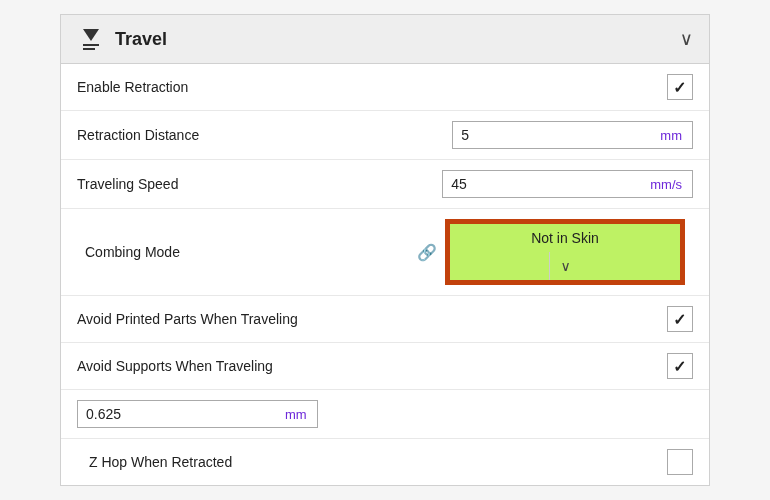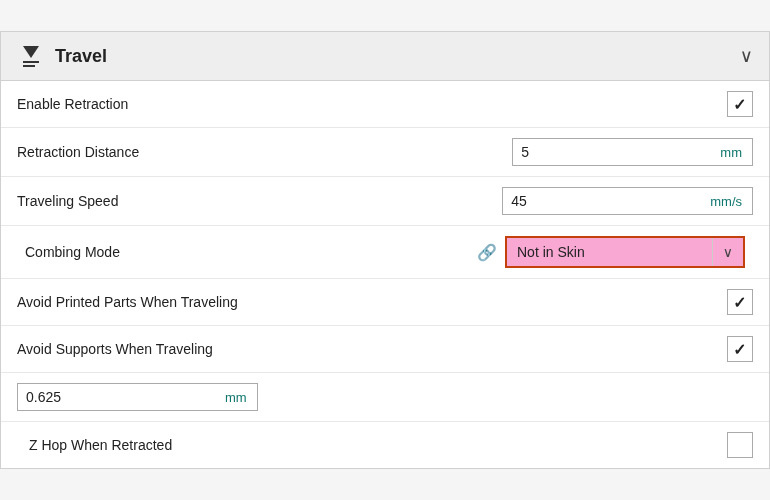--- a/index.html
+++ b/index.html
@@ -8,21 +8,21 @@
       font-family: -apple-system, BlinkMacSystemFont, 'Segoe UI', Arial, sans-serif;
       background: #f5f5f5;
       display: flex;
       justify-content: center;
       align-items: center;
       width: 770px;
       min-height: 500px;
     }
 
     .panel {
-      width: 770px;
+      width: 650px;
       background: #ffffff;
       border: 1px solid #d0d0d0;
     }
 
     .panel-header {
       display: flex;
       align-items: center;
       justify-content: space-between;
       padding: 10px 16px;
       background: #eeeeee;
@@ -141,21 +141,21 @@
       font-size: 14px;
       color: #222;
       flex: 1;
       background: transparent;
       width: 100%;
     }
 
     .unit-label {
       padding: 5px 10px;
       font-size: 13px;
-      color: #0f766e;
+      color: #6d28d9;
       white-space: nowrap;
       border-left: none;
     }
 
     .combing-row {
       display: flex;
       align-items: center;
       justify-content: space-between;
       padding: 10px 24px;
       border-bottom: 1px solid #e8e8e8;
@@ -170,24 +170,25 @@
 
     .chain-icon {
       font-size: 16px;
       color: #555;
       cursor: pointer;
     }
 
     .select-container {
       display: flex;
       align-items: center;
-      border: 2px solid #c2410c;
-      background: #f9a8d4;
+      border: 5px solid #c2410c;
+      background: #bef264;
       min-width: 240px;
       cursor: pointer;
+      flex-direction: column;
     }
 
     .select-value {
       padding: 6px 10px;
       font-size: 14px;
       color: #222;
       flex: 1;
     }
 
     .select-arrow {

